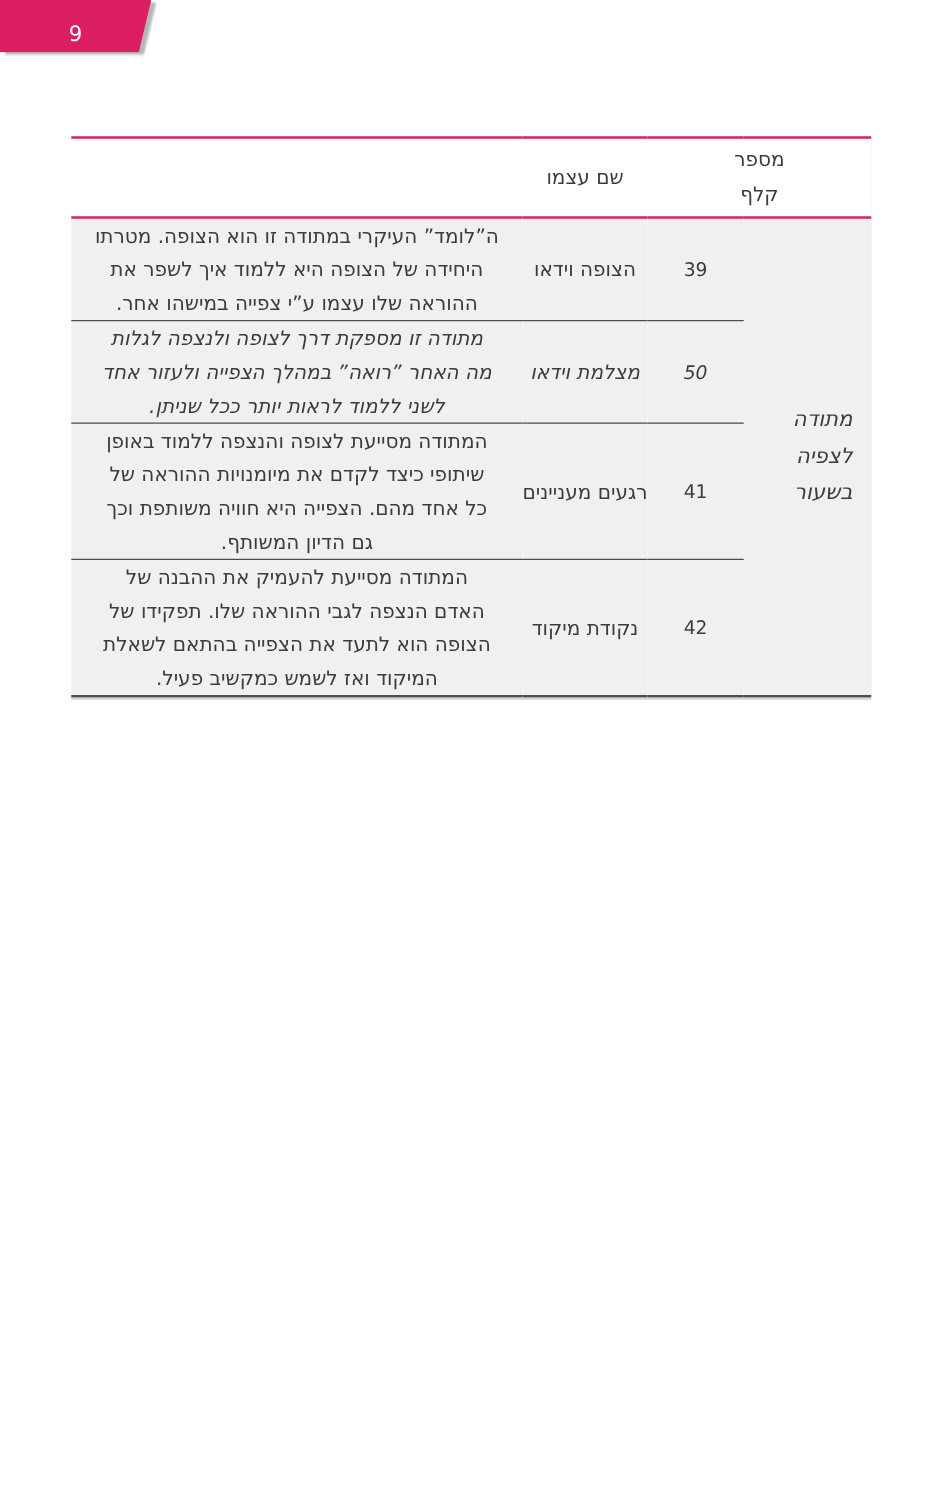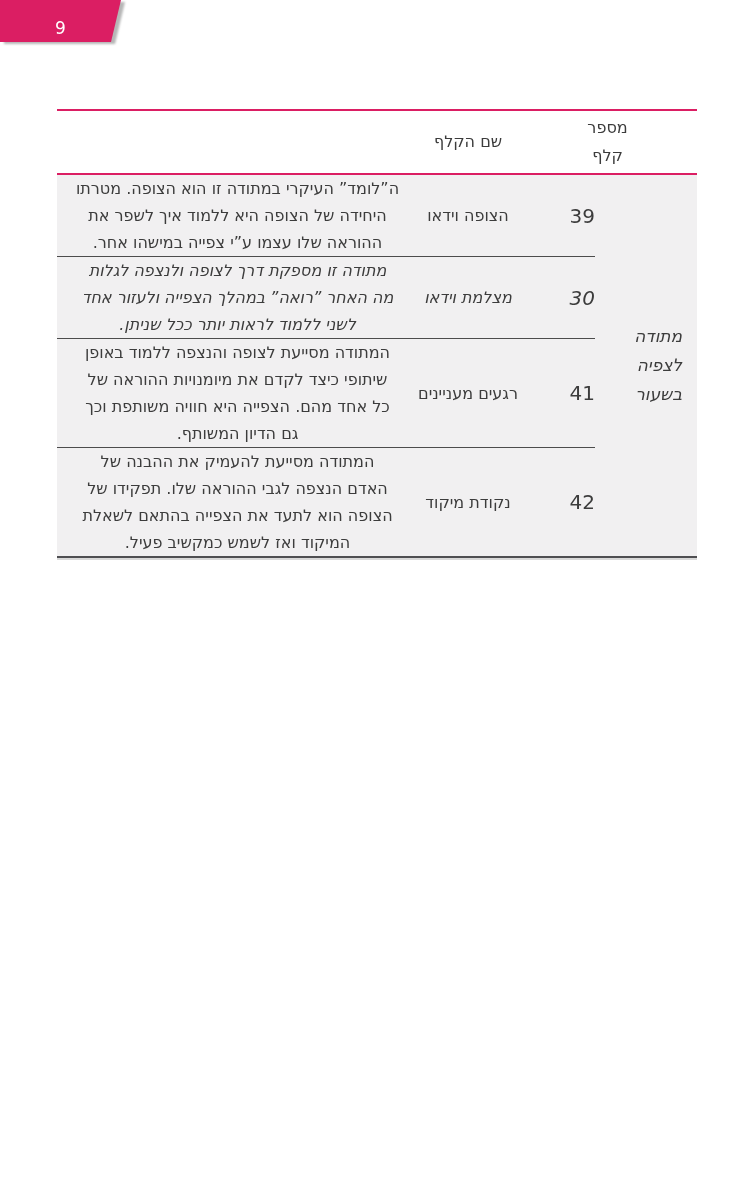--- a/index.html
+++ b/index.html
@@ -58,21 +58,21 @@
     background: var(--row-bg, #f1f0f1);
     vertical-align: middle;
     padding: 0;
   }
   .rb { border-bottom: 1px solid var(--divider, #4c4c4c); }
   tr.r1 > .rb { height: 81px; }
   tr.r2 > .rb { height: 82px; font-style: italic; }
   tr.r3 > .rb { height: 107px; }
   tr.r4 > td.cell { height: 108px; border-bottom: 2.5px solid #4f4f52; }
 
-  .num-cell  { font-size: 20px; }
+  .num-cell  { text-align: center; font-size: 15px; }
   .name-cell { text-align: center; }
   .desc-cell { text-align: center; margin-left: 28px; }
   .pre { white-space: pre-line; text-align: center; }
   .desc-text { white-space: pre-line; line-height: 27px; text-align: center; }
 
   .cat-cell {
     vertical-align: middle;
     border-bottom: 2.5px solid #4f4f52;
     font-style: italic;
   }
@@ -103,42 +103,42 @@
       <col class="col-name">
       <col class="col-desc">
     </colgroup>
     <tbody>
       <tr class="header-row">
         <th class="h-num" colspan="2">
           <span class="pre">מספר
 קלף</span>
         </th>
         <th class="h-name">
-          <span>שם הקלף</span>
+          <span>שם עצמו</span>
         </th>
         <th class="h-desc"></th>
       </tr>
 
       <tr class="body-row r1">
         <td class="cat-cell" rowspan="4">
           <div class="cat-text">מתודה
 לצפיה
 בשעור</div>
         </td>
         <td class="num-cell rb cell">39</td>
         <td class="name-cell rb cell">הצופה וידאו</td>
         <td class="desc-cell rb cell">
           <div class="desc-text">ה”לומד” העיקרי במתודה זו הוא הצופה. מטרתו
 היחידה של הצופה היא ללמוד איך לשפר את
 ההוראה שלו עצמו ע”י צפייה במישהו אחר.</div>
         </td>
       </tr>
 
       <tr class="body-row r2">
-        <td class="num-cell rb cell">30</td>
+        <td class="num-cell rb cell">50</td>
         <td class="name-cell rb cell">מצלמת וידאו</td>
         <td class="desc-cell rb cell">
           <div class="desc-text">מתודה זו מספקת דרך לצופה ולנצפה לגלות
 מה האחר ”רואה” במהלך הצפייה ולעזור אחד
 לשני ללמוד לראות יותר ככל שניתן.</div>
         </td>
       </tr>
 
       <tr class="body-row r3">
         <td class="num-cell rb cell">41</td>

